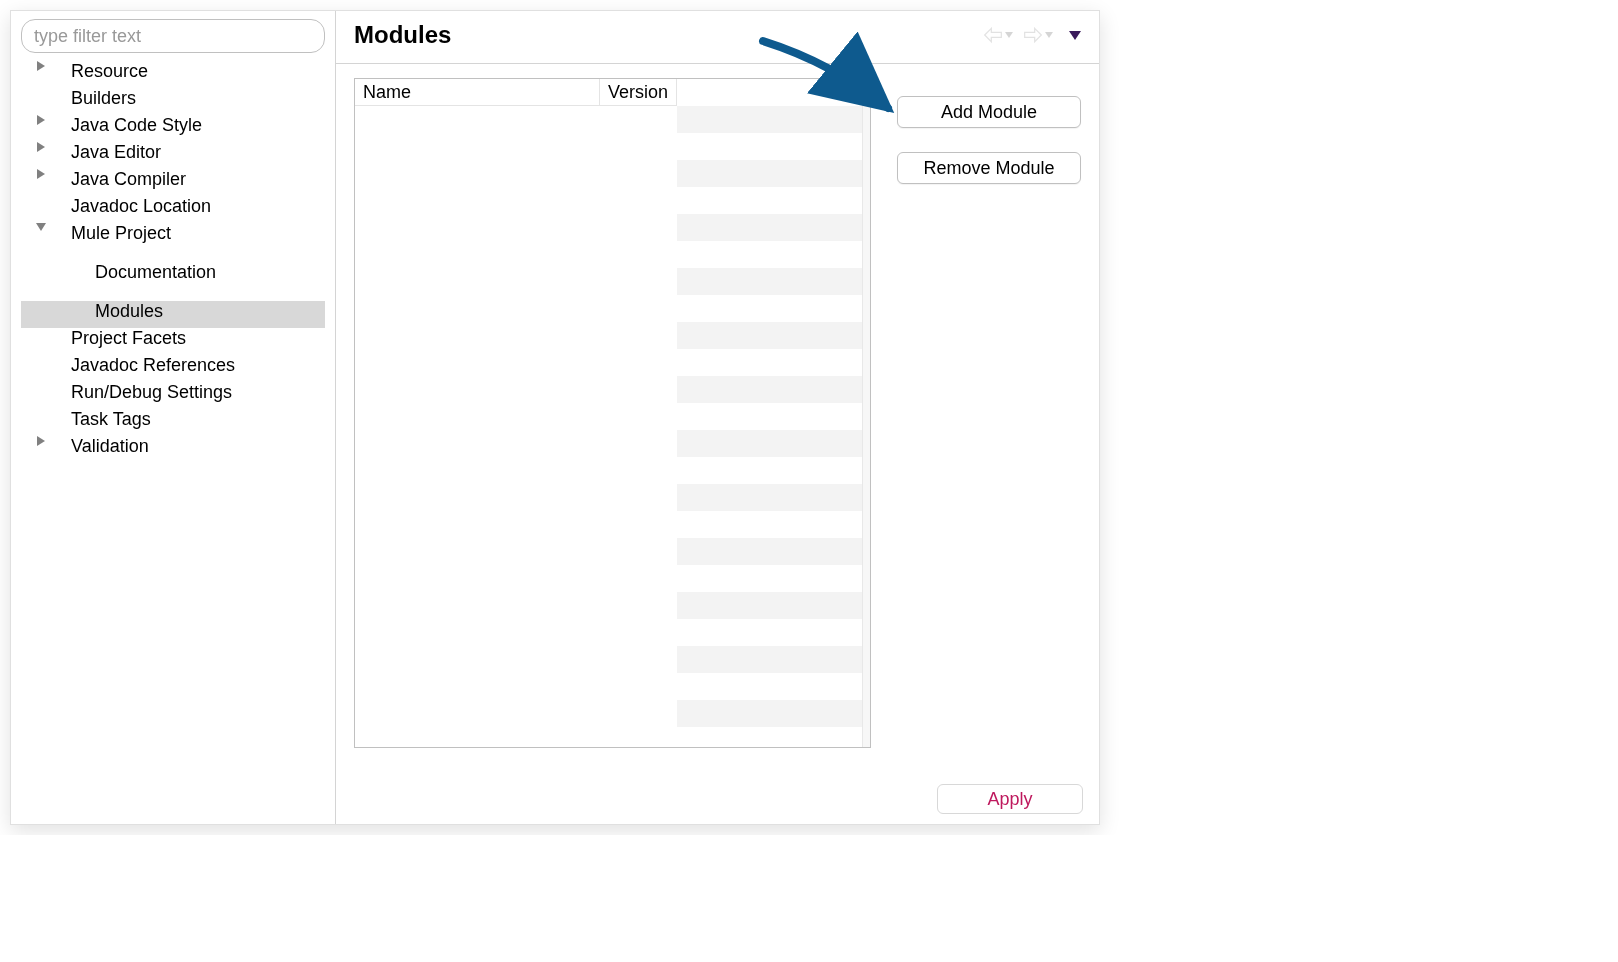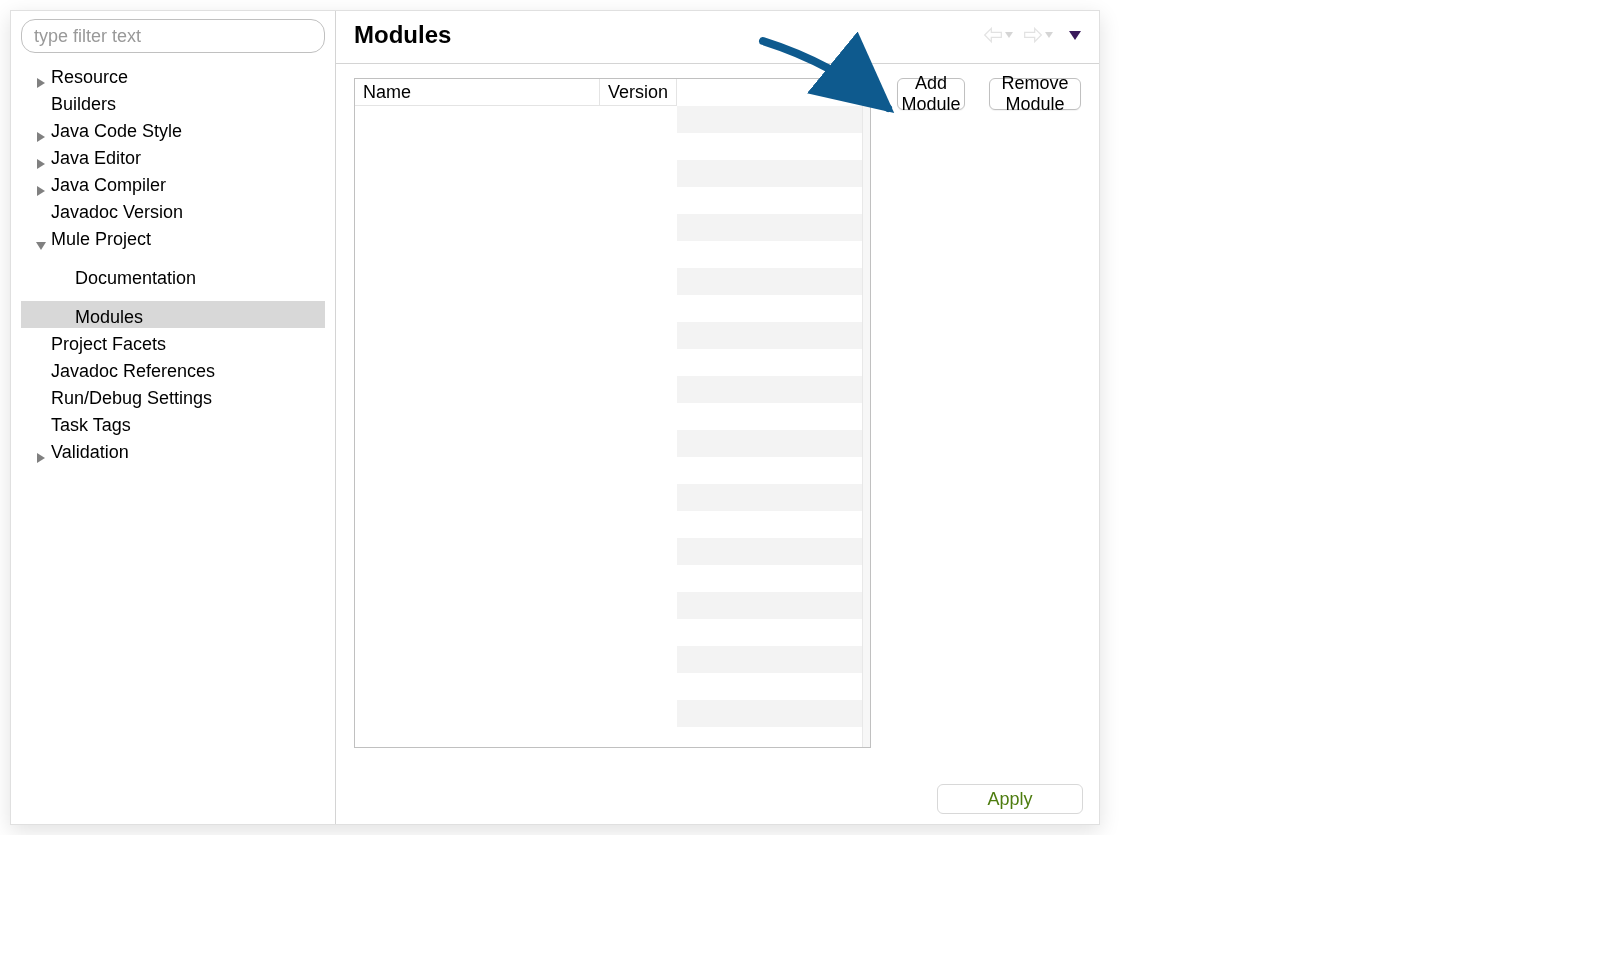--- a/index.html
+++ b/index.html
@@ -49,26 +49,27 @@
     }
     .filter-input::placeholder {
       color: #999;
     }
     .tree {
       flex: 1;
       overflow: auto;
     }
     .tree-item {
       display: flex;
-      align-items: flex-end;
+      align-items: flex-start;
       height: 27px;
       cursor: pointer;
       user-select: none;
       padding-left: 4px;
       white-space: nowrap;
+      gap: 20px;
     }
     .tree-item.selected {
       background: #d8d8d8;
     }
     .tree-expand {
       width: 16px;
       display: inline-flex;
       align-items: center;
       justify-content: center;
       flex-shrink: 0;
@@ -196,21 +197,23 @@
     .stripe-row {
       height: 27px;
       display: flex;
     }
     .stripe-row:nth-child(even) {
       background: #f3f3f3;
     }
     .buttons-col {
       width: 184px;
       display: flex;
+      flex-direction: column;
       gap: 24px;
+      margin-top: 18px;
     }
     .btn {
       height: 32px;
       border: 1px solid #c0c0c0;
       border-radius: 6px;
       background: #ffffff;
       font-size: 18px;
       cursor: pointer;
       display: flex;
       align-items: center;
@@ -222,21 +225,21 @@
       justify-content: flex-end;
       padding: 6px 16px 10px 16px;
     }
     .apply-btn {
       width: 146px;
       height: 30px;
       border: 1px solid #d8d8d8;
       border-radius: 6px;
       background: #ffffff;
       font-size: 18px;
-      color: #4d7c0f;
+      color: #be185d;
       display: flex;
       align-items: center;
       justify-content: center;
     }
     .annotation-arrow {
       position: absolute;
       left: 732px;
       top: 2px;
       width: 180px;
       height: 120px;
@@ -276,21 +279,21 @@
             <span class="tree-label">Java Editor</span>
           </div>
           <div class="tree-item indent-0">
             <span class="tree-expand">
               <span class="triangle-right"></span>
             </span>
             <span class="tree-label">Java Compiler</span>
           </div>
           <div class="tree-item indent-0">
             <span class="tree-expand"></span>
-            <span class="tree-label">Javadoc Version</span>
+            <span class="tree-label">Javadoc Location</span>
           </div>
           <div class="tree-item indent-0">
             <span class="tree-expand">
               <span class="triangle-down"></span>
             </span>
             <span class="tree-label">Mule Project</span>
           </div>
           <div class="tree-item indent-1">
             <span class="tree-expand"></span>
             <span class="tree-label">Documentation</span>

